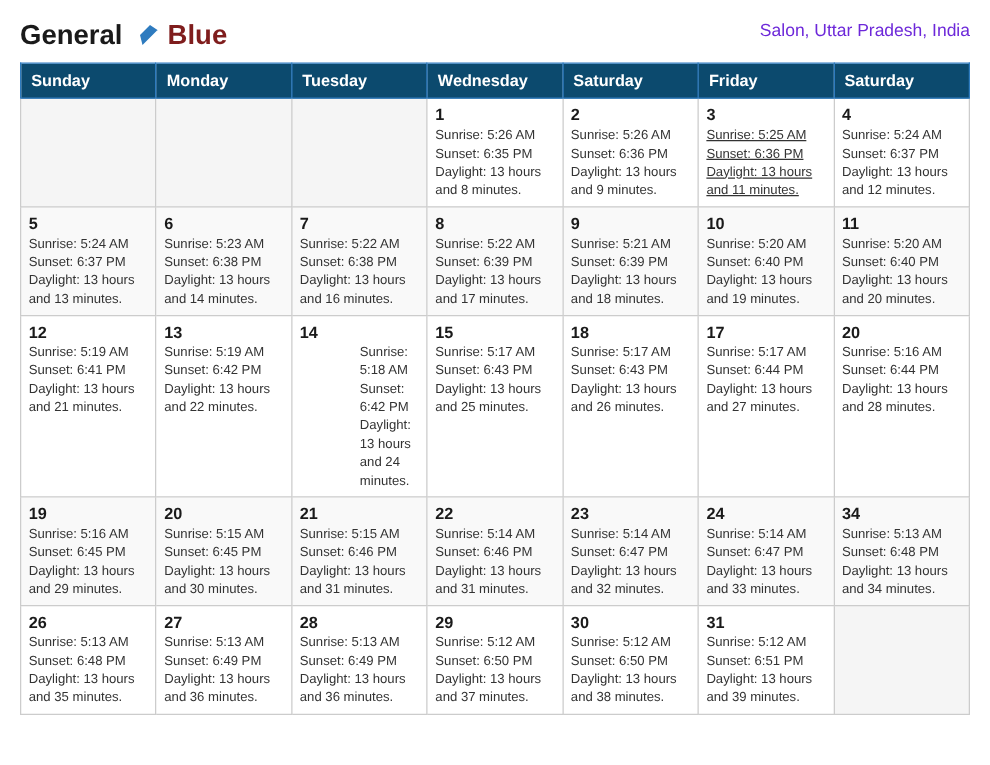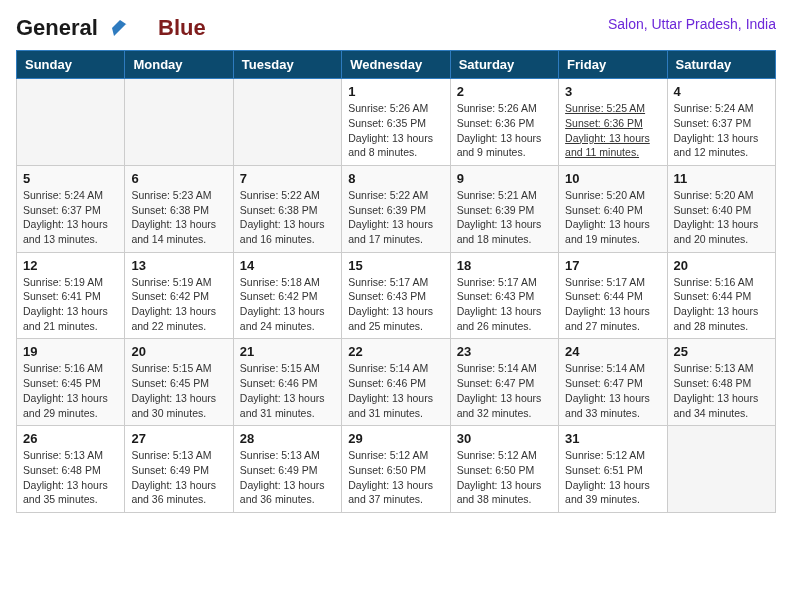--- a/index.html
+++ b/index.html
@@ -74,21 +74,21 @@
     .calendar tr:nth-child(even) td.empty {
       background: #f0f0f0;
     }
   </style>
 </head>
 <body>
 
 <div class="header">
   <div class="logo">
     <div>
-      <div style="display:flex;align-items:flex-start;gap:24px;">
+      <div style="display:flex;align-items:flex-start;">
         <div style="font-size:22px;font-weight:bold;color:#1a1a1a;line-height:1.1;">
           <span>General</span>
           <svg width="26" height="22" viewBox="0 0 26 22" style="display:inline-block;vertical-align:middle;margin-left:2px;">
             <polygon points="8,18 20,6 26,10 14,2 6,10" fill="#2e7bbf"></polygon>
             <polygon points="14,2 26,10 20,6" fill="#1a5a8a"></polygon>
           </svg>
         </div>
         <div style="font-size:22px;font-weight:bold;color:#7f1d1d;line-height:1.1;margin-left:2px;">Blue</div>
       </div>
     </div>
@@ -192,21 +192,21 @@
 Daylight: 13 hours and 21 minutes.</div>
         </td>
         <td>
           <div class="day-number">13</div>
           <div class="day-info" style="white-space: pre-line;">Sunrise: 5:19 AM
 Sunset: 6:42 PM
 Daylight: 13 hours and 22 minutes.</div>
         </td>
         <td>
           <div class="day-number">14</div>
-          <div class="day-info" style="white-space: pre-line;">Sunrise: 5:18 AM
+          <div class="day-info" style="white-space: pre-line; margin-left: 48px;">Sunrise: 5:18 AM
 Sunset: 6:42 PM
 Daylight: 13 hours and 24 minutes.</div>
         </td>
         <td>
           <div class="day-number">15</div>
           <div class="day-info" style="white-space: pre-line;">Sunrise: 5:17 AM
 Sunset: 6:43 PM
 Daylight: 13 hours and 25 minutes.</div>
         </td>
         <td>
@@ -259,21 +259,21 @@
 Sunset: 6:47 PM
 Daylight: 13 hours and 32 minutes.</div>
         </td>
         <td>
           <div class="day-number">24</div>
           <div class="day-info" style="white-space: pre-line;">Sunrise: 5:14 AM
 Sunset: 6:47 PM
 Daylight: 13 hours and 33 minutes.</div>
         </td>
         <td>
-          <div class="day-number">25</div>
+          <div class="day-number">34</div>
           <div class="day-info" style="white-space: pre-line;">Sunrise: 5:13 AM
 Sunset: 6:48 PM
 Daylight: 13 hours and 34 minutes.</div>
         </td>
       </tr>
       <tr>
         <td>
           <div class="day-number">26</div>
           <div class="day-info" style="white-space: pre-line;">Sunrise: 5:13 AM
 Sunset: 6:48 PM

